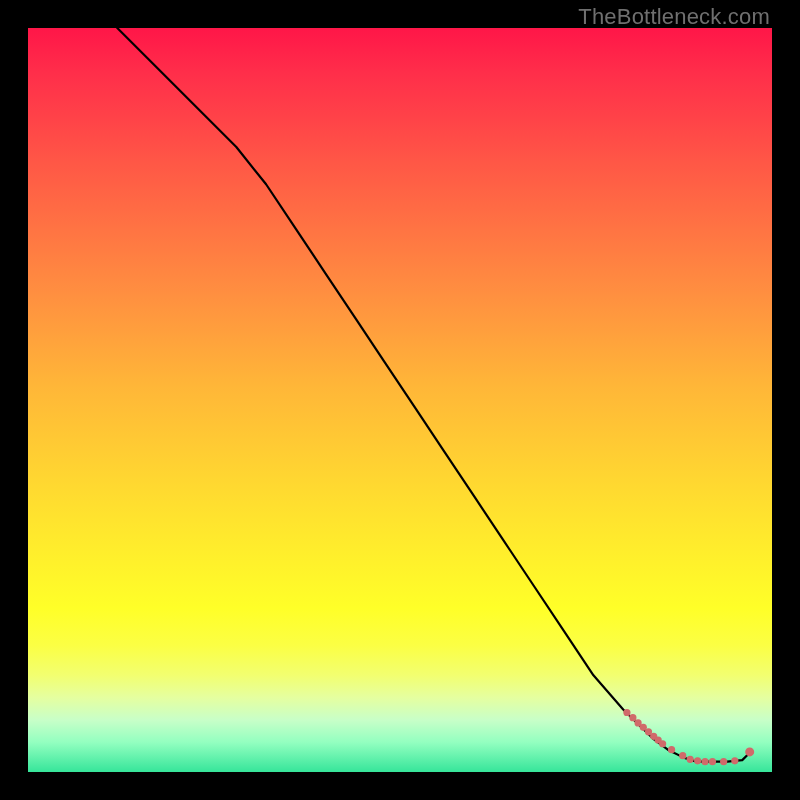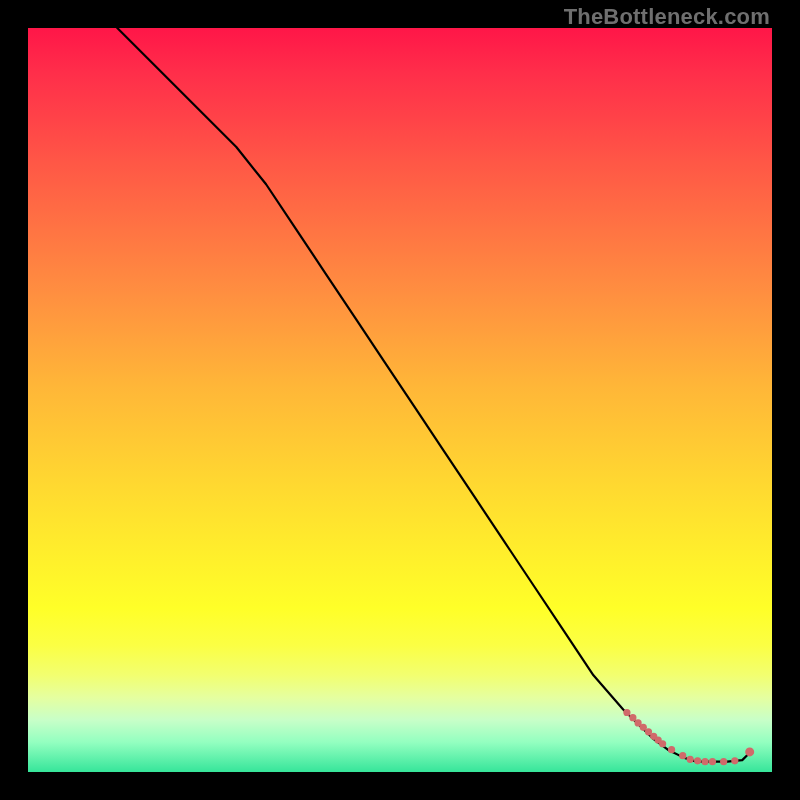--- a/index.html
+++ b/index.html
@@ -46,21 +46,21 @@
       #93ffc0 96%,
       #36e59a 100%
     );
   }
   .watermark {
     position: absolute;
     top: 4px;
     right: 30px;
     color: #6f6f6f;
     font-size: 22px;
-    font-weight: 700;
+    font-weight: 400;
     letter-spacing: 0.2px;
   }
   svg {
     position: absolute;
     left: 0;
     top: 0;
   }
 </style>
 </head>
 <body>

